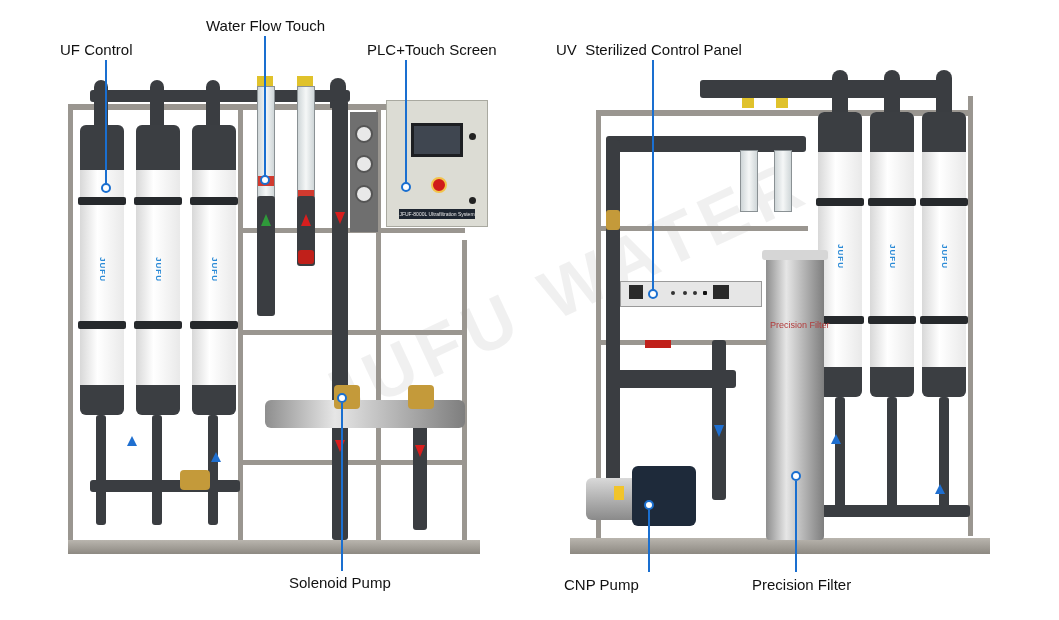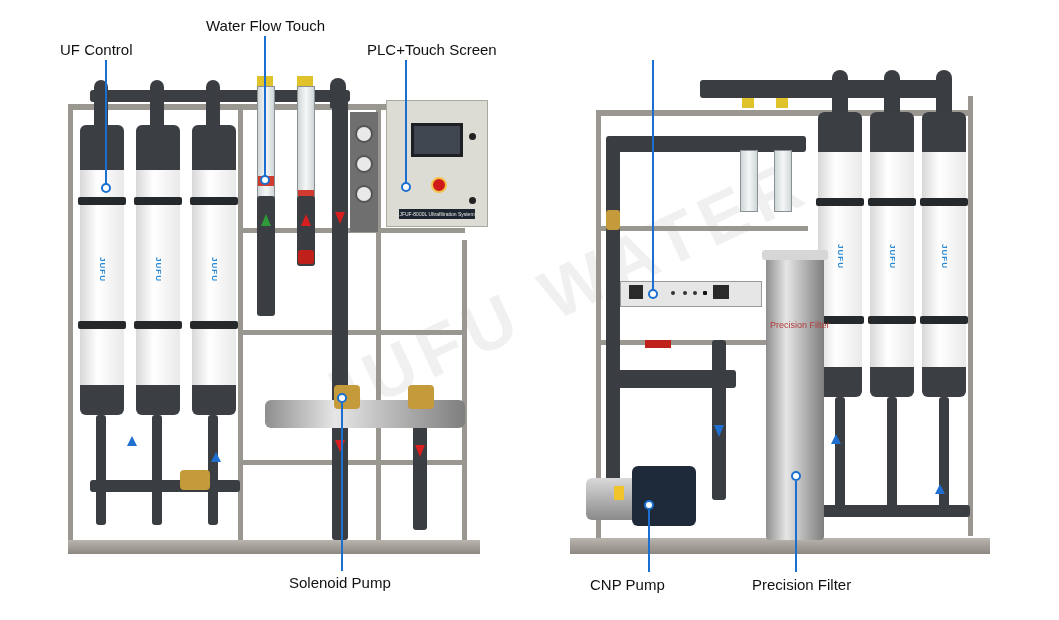--- a/index.html
+++ b/index.html
@@ -204,23 +204,24 @@
     <div style="position:absolute;left:-4px;top:0;width:66px;height:10px;background:#d6d6d6;border-radius:3px;"></div>
     <div style="position:absolute;left:4px;top:70px;font-size:9px;color:#b23a3a;white-space:nowrap;">Precision Filter</div>
   </div>
 
   <div class="pump" style="left:586px;top:460px;width:110px;height:70px;">
     <div style="position:absolute;left:0;top:18px;width:50px;height:42px;background:linear-gradient(#d9d9d9,#8a8a8a);border-radius:6px 0 0 6px;"></div>
     <div style="position:absolute;left:46px;top:6px;width:64px;height:60px;background:#1e2a3a;border-radius:6px;"></div>
     <div style="position:absolute;left:28px;top:26px;width:10px;height:14px;background:#f1c42b;"></div>
   </div>
 
+  <div class="label" style="left:556px;top:41px;white-space:pre;">UV  Sterilized Control Panel</div>
   <div class="line" style="left:652px;top:60px;height:230px;"></div>
   <div class="dot" style="left:648px;top:289px;"></div>
 
   <div class="dot" style="left:644px;top:500px;"></div>
   <div class="line" style="left:648px;top:510px;height:62px;"></div>
-  <div class="label" style="left:590px;top:576px;">CNP Pump</div>
+  <div class="label" style="left:564px;top:576px;">CNP Pump</div>
 
   <div class="dot" style="left:791px;top:471px;"></div>
   <div class="line" style="left:795px;top:481px;height:91px;"></div>
   <div class="label" style="left:752px;top:576px;">Precision Filter</div>
 </div>
 
 </body></html>

